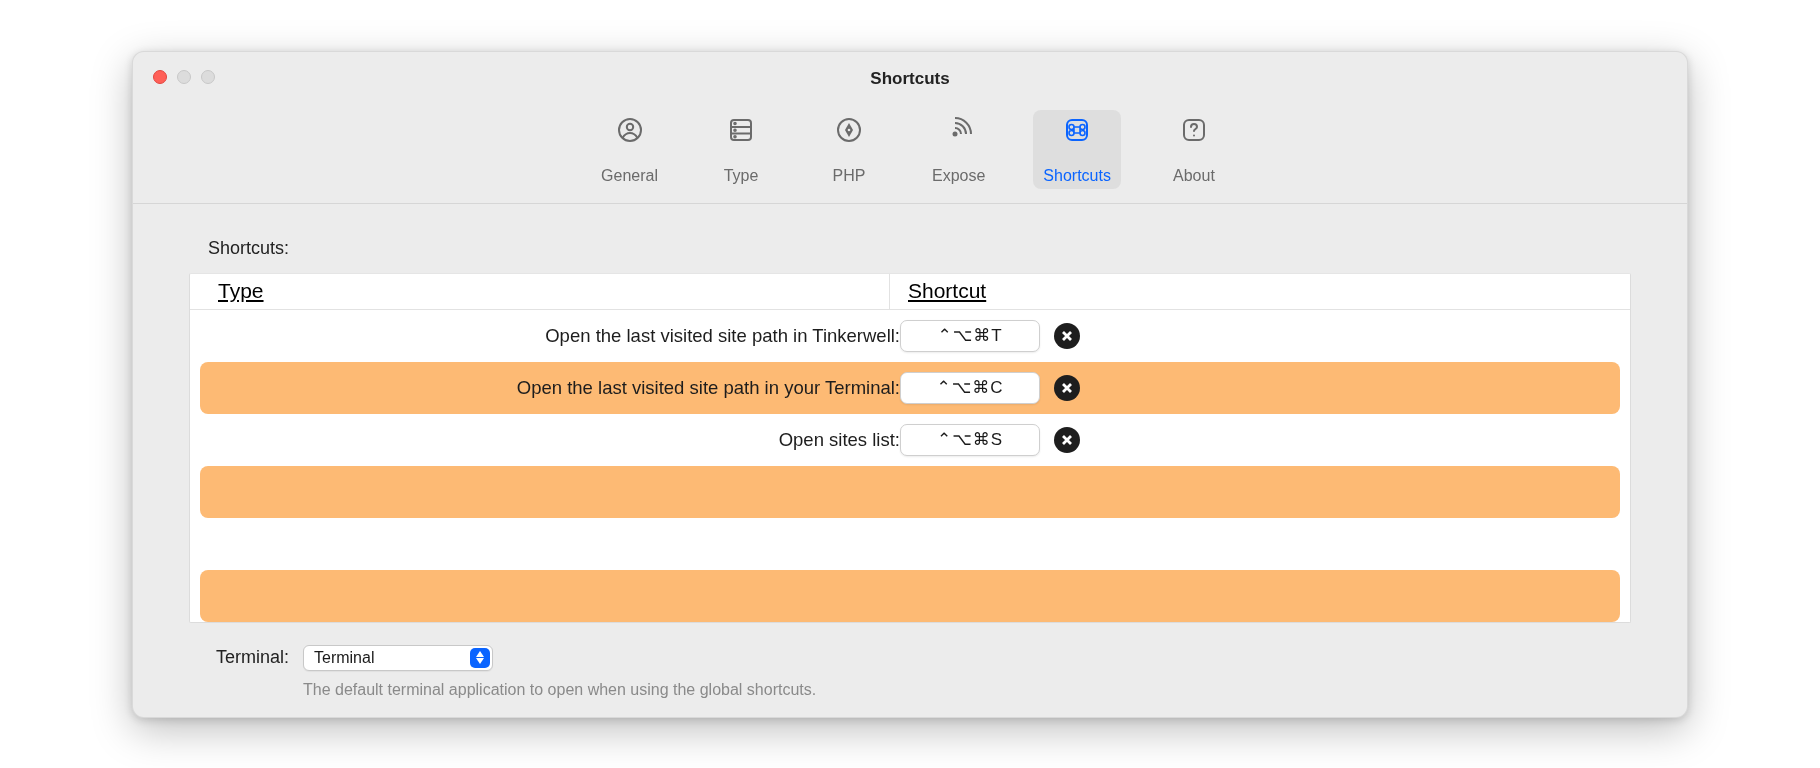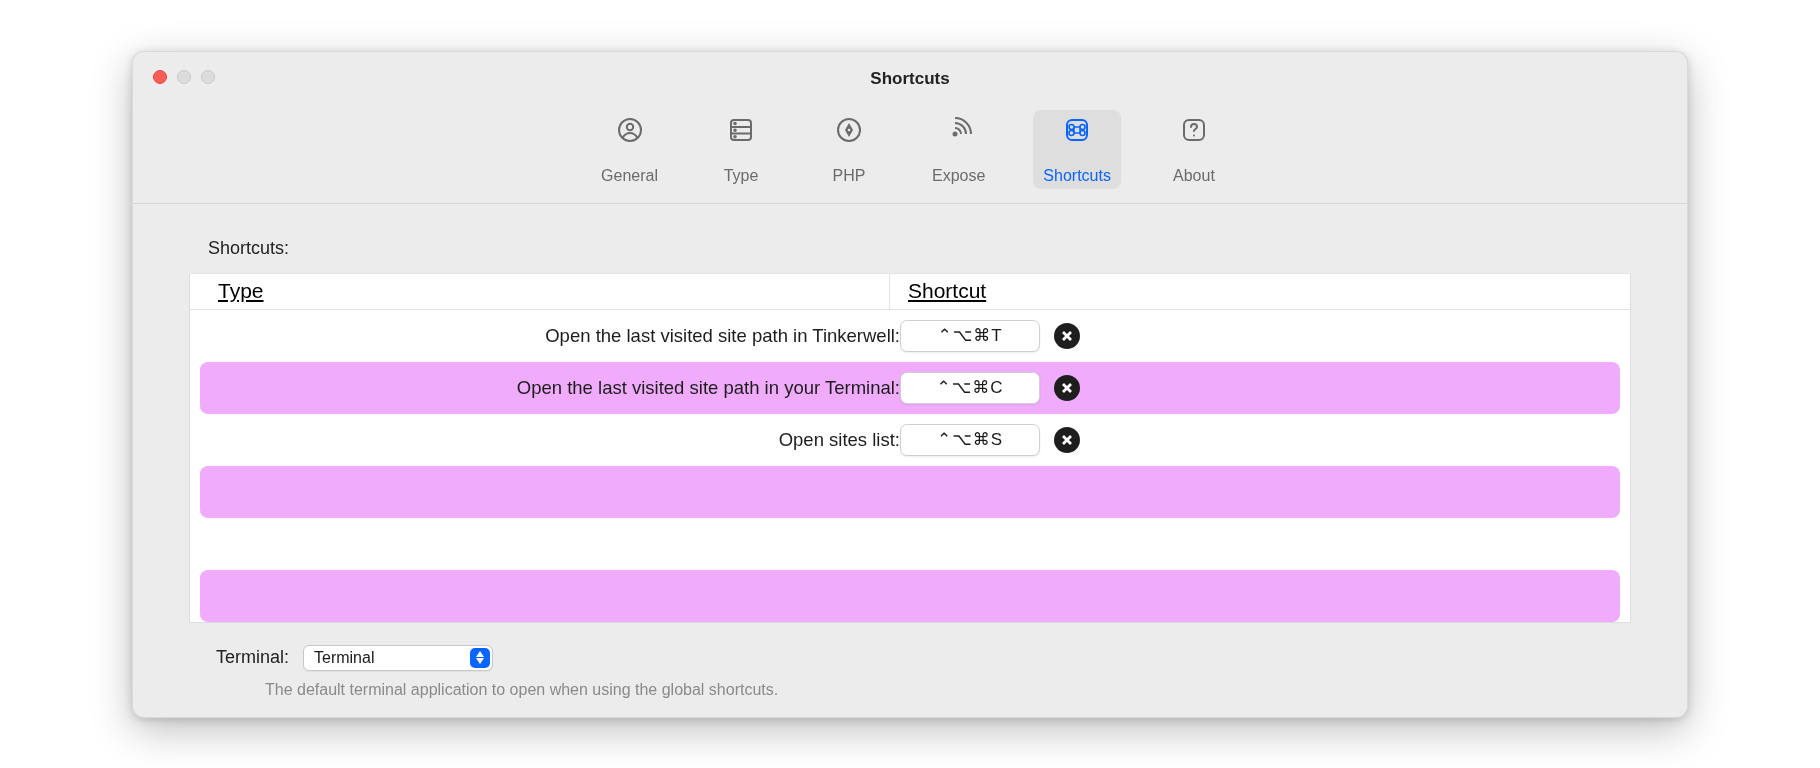--- a/index.html
+++ b/index.html
@@ -90,21 +90,21 @@
 .th-shortcut { flex:1; padding-left:18px; }
 
 .rows { flex:1; }
 .trow {
   display:flex; align-items:center;
   height:52px;
   padding: 0 16px 0 12px;
   border-radius:8px;
   margin: 0 10px;
 }
-.trow.alt { background:#f0abfc; }
+.trow.alt { background:#fdba74; }
 .trow .ttype { flex:0 0 688px; font-size:18.5px; color:#1d1d1d; padding-left:4px;text-align:right;}
 .trow .scgroup { display:flex; align-items:center; gap:14px; }
 .scbox {
   background:#fff; border:1px solid #cfcfcf; border-radius:7px;
   box-shadow: 0 1px 2px rgba(0,0,0,0.08);
   height:32px; min-width:140px;
   display:flex; align-items:center; justify-content:center;
   font-size:17px; font-weight:500; color:#1a1a1a;
   letter-spacing:1px;
   padding: 0 18px;
@@ -128,21 +128,21 @@
   font-size:16px; color:#1a1a1a; box-shadow:0 1px 1px rgba(0,0,0,0.05);
   min-width:190px; justify-content:space-between; cursor:pointer;gap:45px;
 }
 .select .arrows{
   width:20px; height:20px; background:#0a64ff; border-radius:5px;
   display:flex; flex-direction:column; align-items:center; justify-content:center;
   gap:1px;
 }
 .select .arrows svg{ width:8px; height:6px; fill:#fff; }
 .hint {
-  margin-top:10px; margin-left:76px;
+  margin-top:10px; margin-left:114px;
   font-size:16px; color:#8a8a8a;
 }
 </style>
 </head>
 <body>
 
 <div class="window">
 
   <div class="titlebar">
     <div class="traffic">

